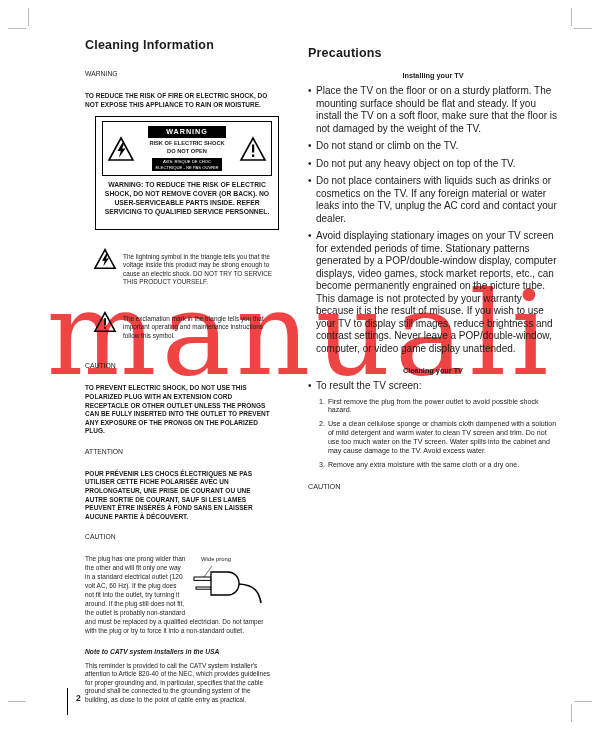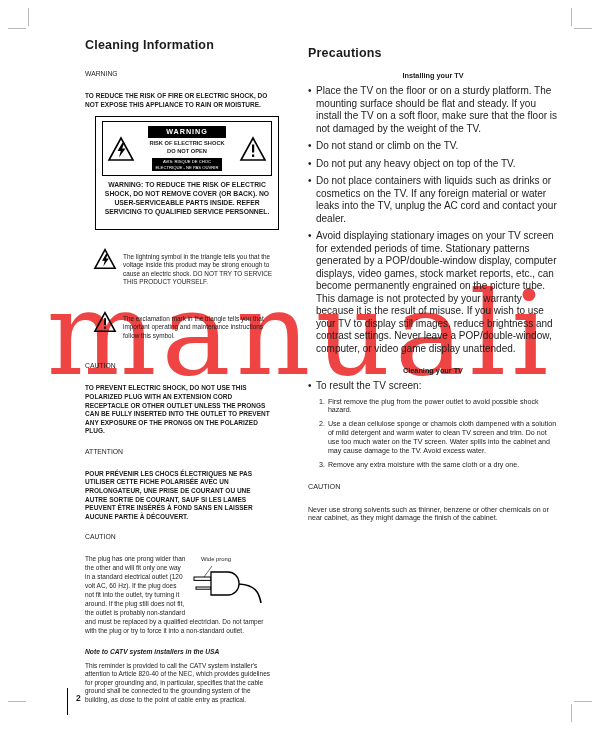--- a/index.html
+++ b/index.html
@@ -187,19 +187,18 @@
       <span class="num">2.</span>
       <span>Use a clean cellulose sponge or chamois cloth dampened with a solution of mild detergent and warm water to clean TV screen and trim. Do not use too much water on the TV screen. Water spills into the cabinet and may cause damage to the TV. Avoid excess water.</span>
     </div>
     <div class="step">
       <span class="num">3.</span>
       <span>Remove any extra moisture with the same cloth or a dry one.</span>
     </div>
 
 
     <div class="h-small" style="font-size:7.2px;">CAUTION</div>
-    <p class="body-r">Never use strong solvents such as thinner, benzene or other chemicals on or near cabinet, as they might damage the finish of the cabinet.</p>
   </div>
 
   <div class="page-num-rule"></div>
   <div class="page-num">2</div>
 
 </div>
 
 </body></html>

